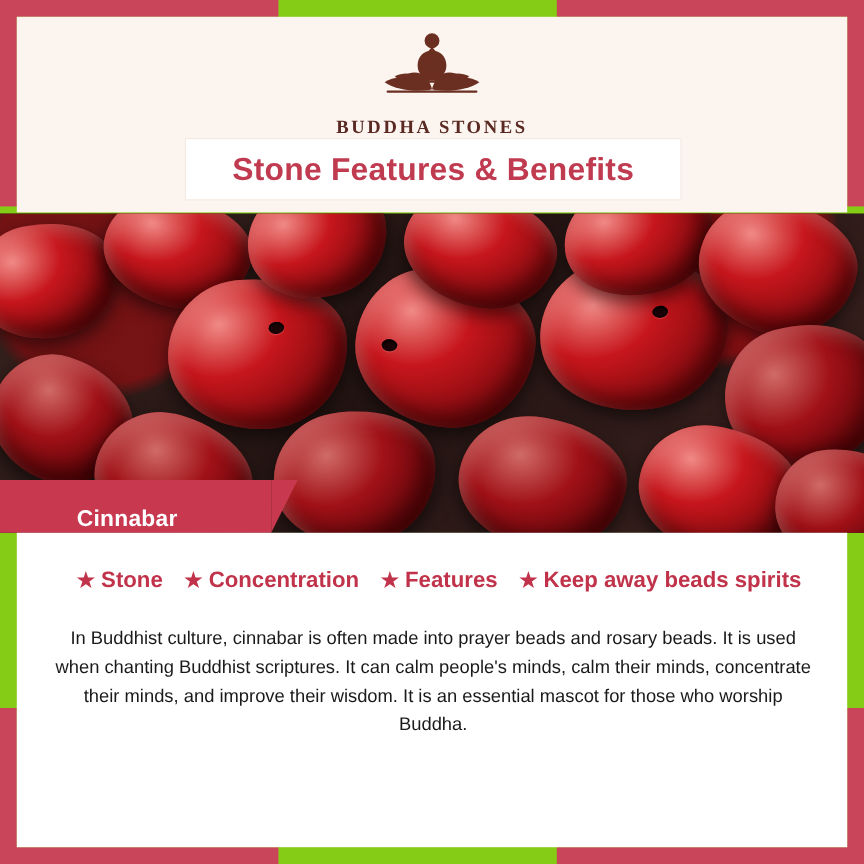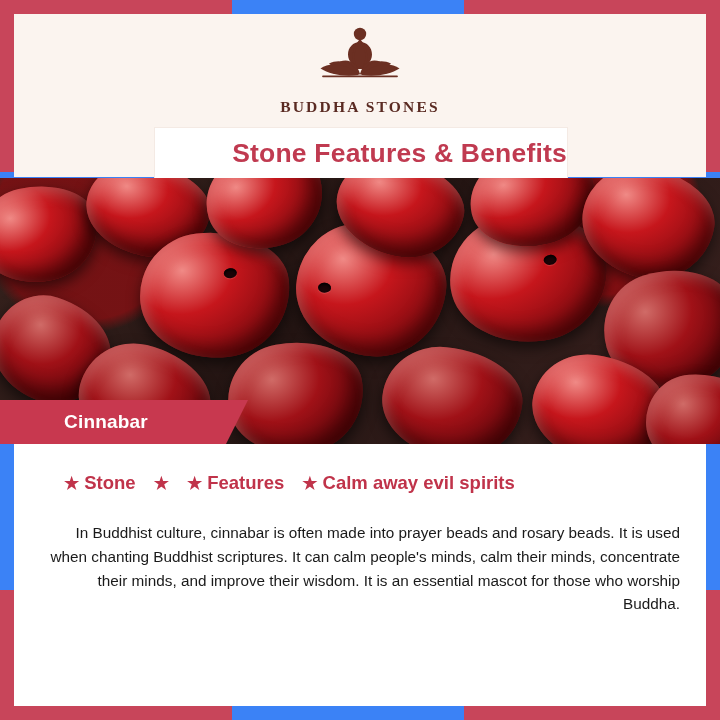--- a/index.html
+++ b/index.html
@@ -10,21 +10,21 @@
   body {
     width: 720px;
     height: 720px;
     font-family: "Liberation Sans", sans-serif;
     overflow: hidden;
   }
   .page {
     position: relative;
     width: 720px;
     height: 720px;
-    background: #3b82f6;
+    background: #84cc16;
     overflow: hidden;
   }
 
   
   .corner {
     position: absolute;
     background: #c8455a;
   }
   .corner-tl-h { left: 0; top: 0; width: 232px; height: 14px; }
   .corner-tl-v { left: 0; top: 0; width: 14px; height: 172px; }
@@ -63,27 +63,27 @@
     letter-spacing: 2.2px;
     color: #5a2a22;
     font-family: "Liberation Serif", serif;
     font-weight: 700;
   }
 
   
   .title-plate {
     position: absolute;
     left: 155px;
-    top: 128px;
+    top: 116px;
     width: 412px;
     height: 50px;
     background: #ffffff;
     display: flex;
     align-items: center;
-    justify-content: flex-end;
+    justify-content: center;
     box-shadow: 0 0 0 1px #f4eae4;
   }
   .title-text {
     font-size: 26.5px;
     font-weight: 700;
     color: #c03a50;
     letter-spacing: 0.2px;
   }
 
   
@@ -129,21 +129,21 @@
 
   
   .label-ribbon {
     position: absolute;
     left: 0;
     top: 400px;
     width: 226px;
     height: 44px;
     background: #c8384f;
     display: flex;
-    align-items: center;
+    align-items: flex-end;
   }
   .label-ribbon .tail {
     position: absolute;
     right: -22px;
     top: 0;
     width: 0;
     height: 0;
     border-top: 44px solid #c8384f;
     border-right: 22px solid transparent;
   }
@@ -188,21 +188,21 @@
     line-height: 1;
   }
   .body-copy {
     position: absolute;
     left: 28px;
     top: 62px;
     right: 26px;
     font-size: 15.3px;
     line-height: 1.55;
     color: #1a1a1a;
-    text-align: right;
+    text-align: center;
   }
 
   
   .bottom-white {
     position: absolute;
     left: 14px;
     right: 14px;
     bottom: 14px;
     height: 116px;
     background: #ffffff;
@@ -287,27 +287,28 @@
   </div>
 
   <div class="benefits-area">
     <div class="bullets">
       <span class="bullet">
         <span class="star">★</span>
         <span>Stone</span>
       </span>
       <span class="bullet">
         <span class="star">★</span>
+        <span>Concentration</span>
       </span>
       <span class="bullet">
         <span class="star">★</span>
         <span>Features</span>
       </span>
       <span class="bullet">
         <span class="star">★</span>
-        <span>Calm away evil spirits</span>
+        <span>Keep away beads spirits</span>
       </span>
     </div>
 
     <p class="body-copy">In Buddhist culture, cinnabar is often made into prayer beads and rosary beads. It is used when chanting Buddhist scriptures. It can calm people's minds, calm their minds, concentrate their minds, and improve their wisdom. It is an essential mascot for those who worship Buddha.</p>
   </div>
 
 </div>
 
 </body></html>

